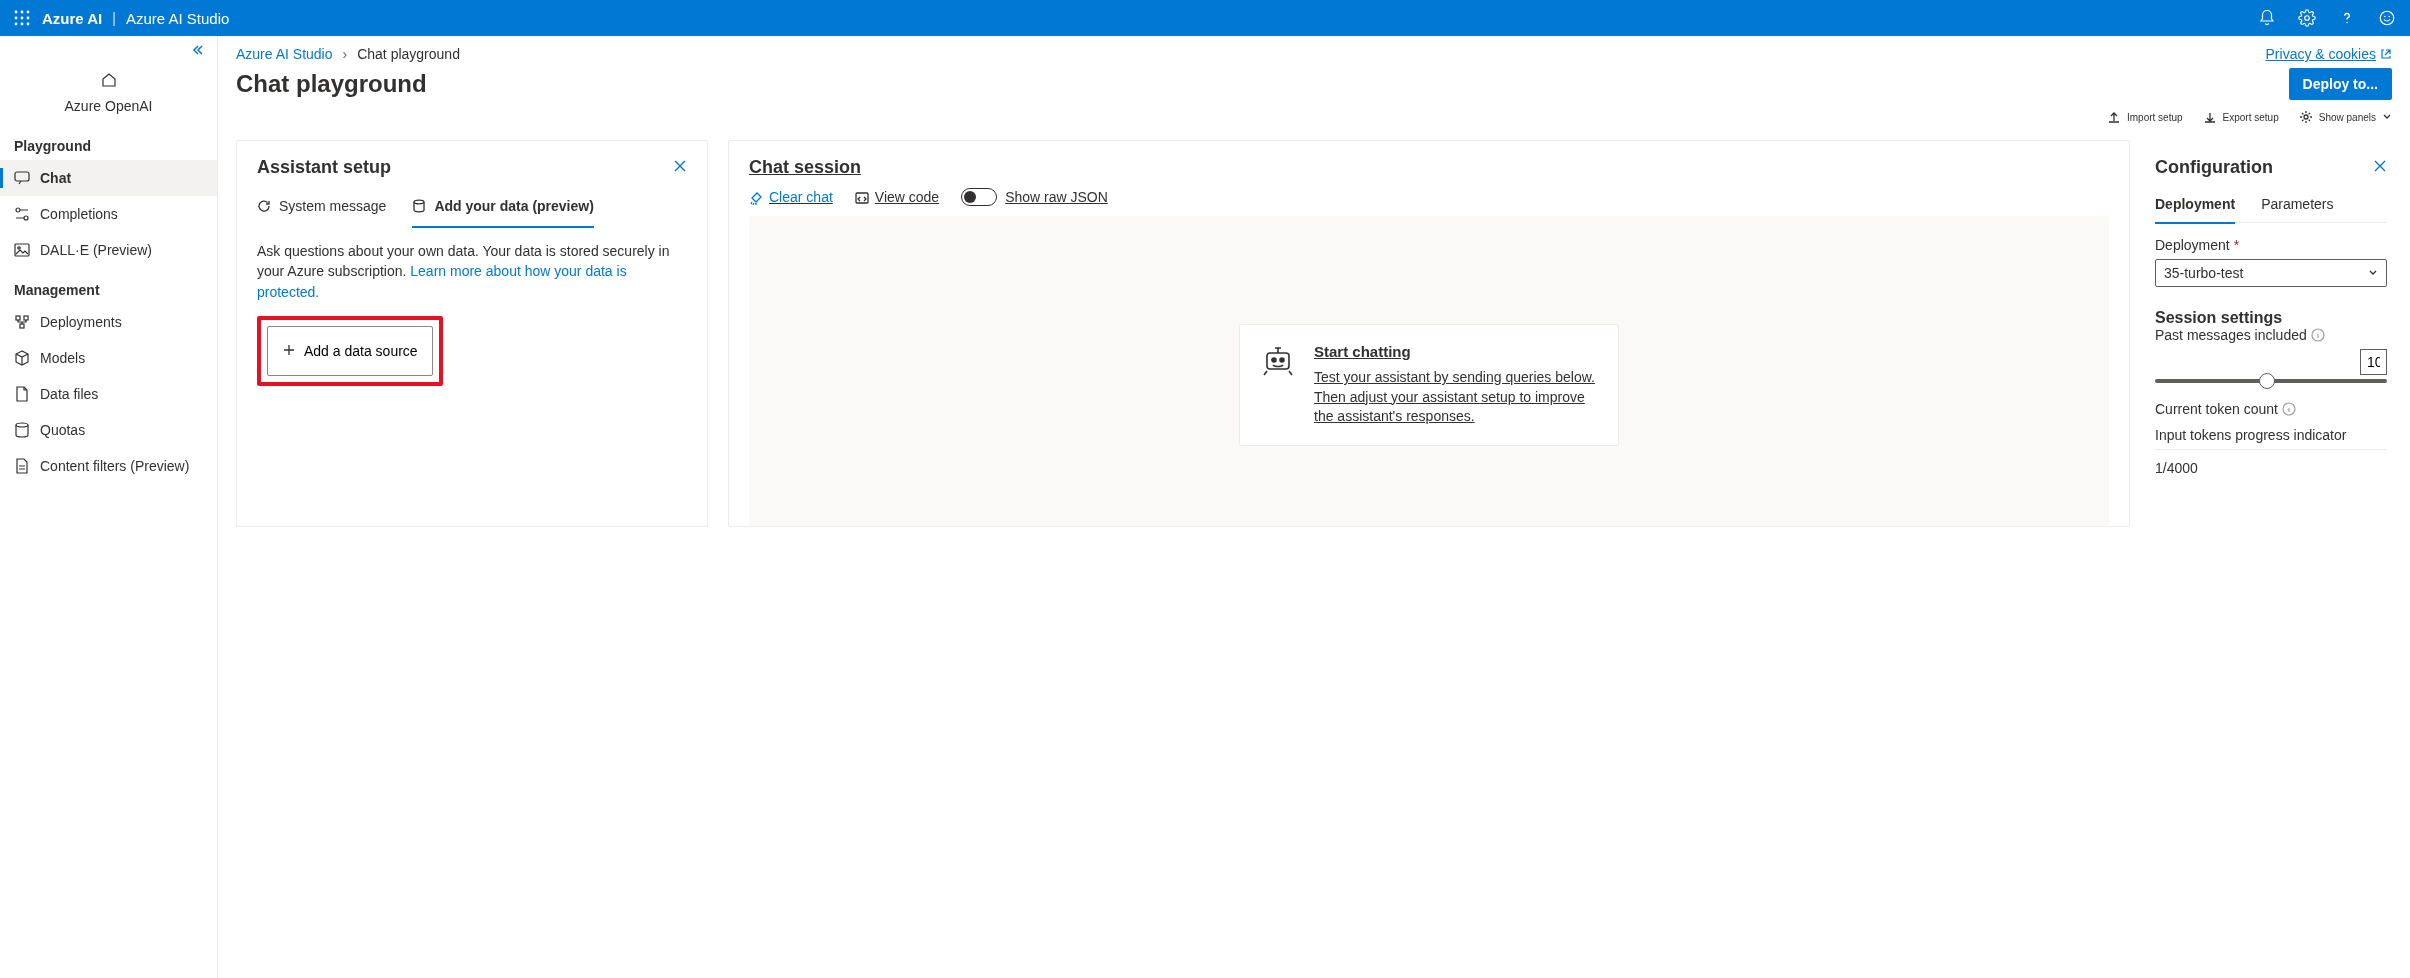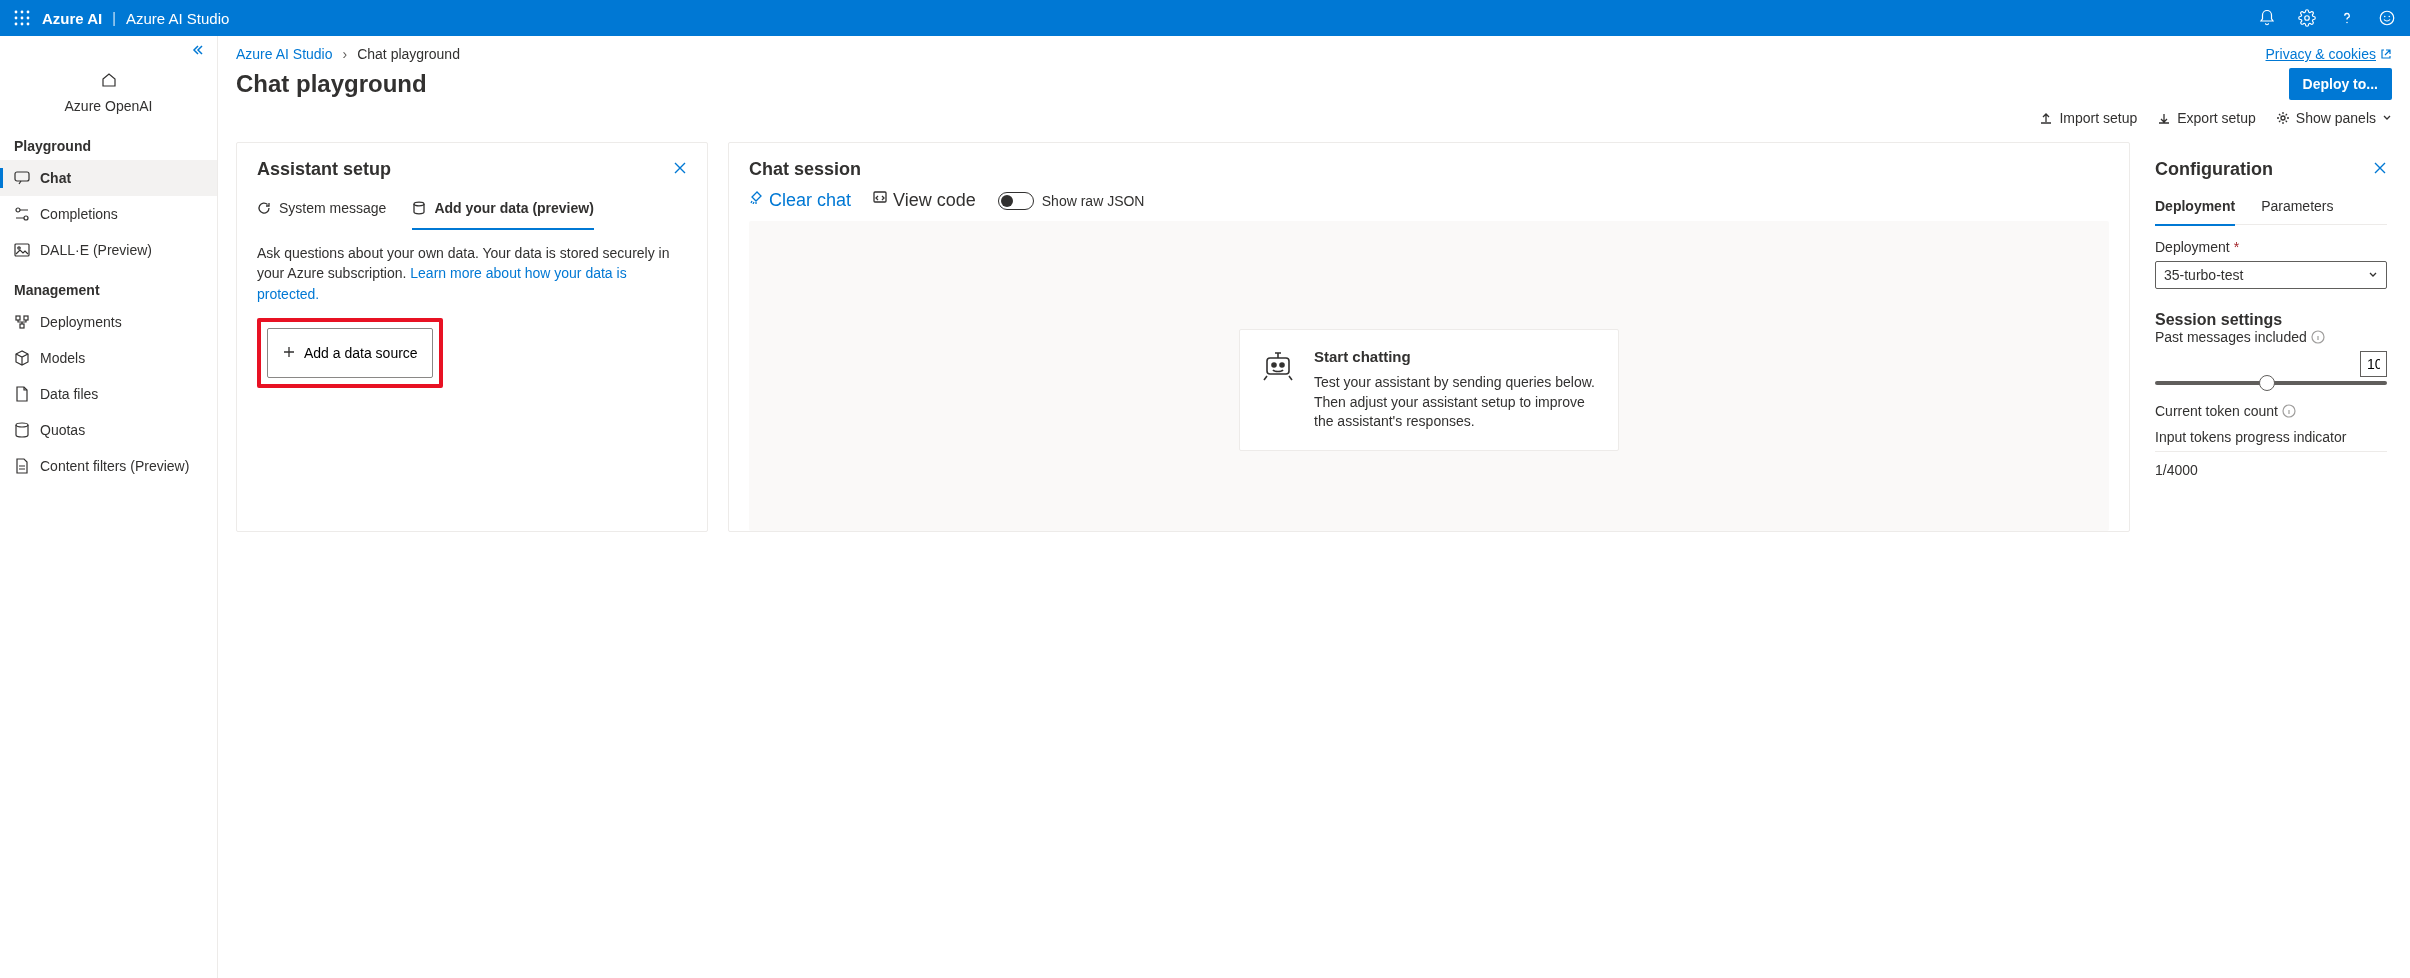--- a/index.html
+++ b/index.html
@@ -123,36 +123,36 @@
     font-weight: 600;
     cursor: pointer;
   }
 
   .toolbar-row {
     display: flex;
     gap: 20px;
     justify-content: flex-end;
     margin-top: 10px;
     color: #323130;
-    font-size: 14px;
+    font-size: 10px;
   }
   .toolbar-item { display: flex; align-items: center; gap: 6px; cursor: pointer;}
 
   .panels {
     display: flex;
     gap: 20px;
     margin-top: 16px;
   }
   .panel {
     border: 1px solid #edebe9;
     border-radius: 2px;
     background: #fff;
   }
   .panel-assistant { flex: 0 0 472px; }
-  .panel-session { flex: 1; }
+  .panel-session { flex: 1; text-decoration: underline; }
   .panel-config { flex: 0 0 242px; border-color: #fff;}
 
   .panel-header {
     display: flex;
     align-items: center;
     padding: 16px 20px 10px;
   }
   .panel-header h2 {
     font-size: 18px; font-weight: 600; margin: 0;
   }
@@ -205,21 +205,21 @@
     cursor: pointer;
     font-family: inherit;
   }
 
   .session-toolbar {
     display: flex;
     align-items: center;
     gap: 22px;
     padding: 0 20px 10px;
   }
-  .session-toolbar .tbtn { display:flex; align-items:flex-start; gap:6px; cursor:pointer; color:#0078d4; font-size:18px;}
+  .session-toolbar .tbtn { display:flex; align-items:flex-end; gap:6px; cursor:pointer; color:#0078d4; font-size:14px;}
   .session-toolbar .tbtn.gray { color:#323130; }
   .toggle {
     width: 36px; height: 18px; border: 1px solid #323130; border-radius: 9px; position: relative; cursor:pointer;
   }
   .toggle::after {
     content:""; position:absolute; width:12px; height:12px; border-radius:50%; background:#323130; top:2px; left:2px;
   }
 
   .chat-area {
     background: #faf9f8;

